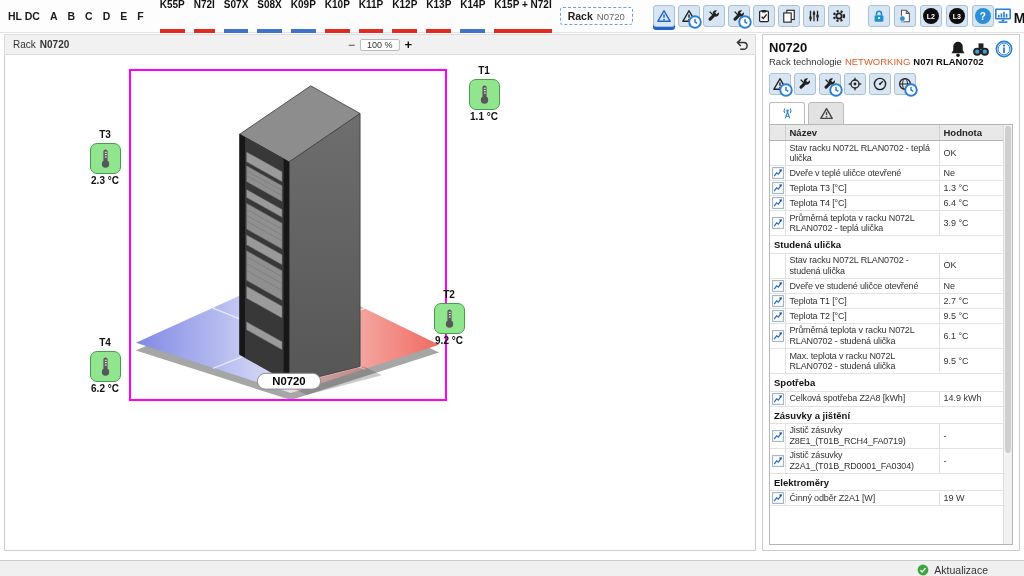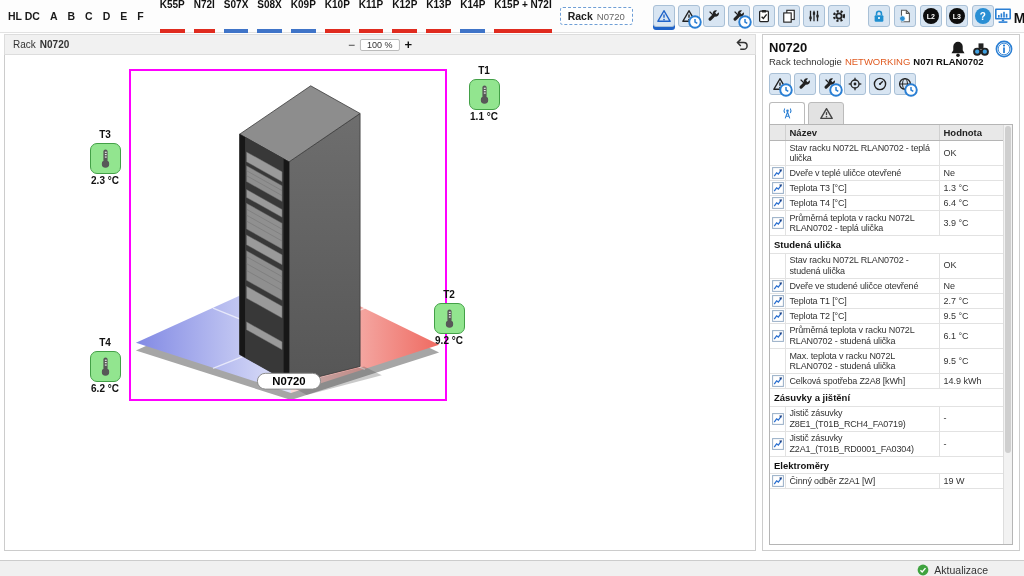--- a/index.html
+++ b/index.html
@@ -612,20 +612,23 @@
                   </svg>
                 </td>
                 <td class="nm">Průměrná teplota v racku N072L RLAN0702 - studená ulička</td>
                 <td class="val">6.1 °C</td>
               </tr>
               <tr>
                 <td class="ic"></td>
                 <td class="nm">Max. teplota v racku N072L RLAN0702 - studená ulička</td>
                 <td class="val">9.5 °C</td>
               </tr>
+              <tr class="section">
+                <td colspan="3">Spotřeba</td>
+              </tr>
               <tr>
                 <td class="ic">
                   <svg class="row-ic" viewBox="0 0 14 14">
                     <use href="#i-chart"></use>
                   </svg>
                 </td>
                 <td class="nm">Celková spotřeba Z2A8 [kWh]</td>
                 <td class="val">14.9 kWh</td>
               </tr>
               <tr class="section">

